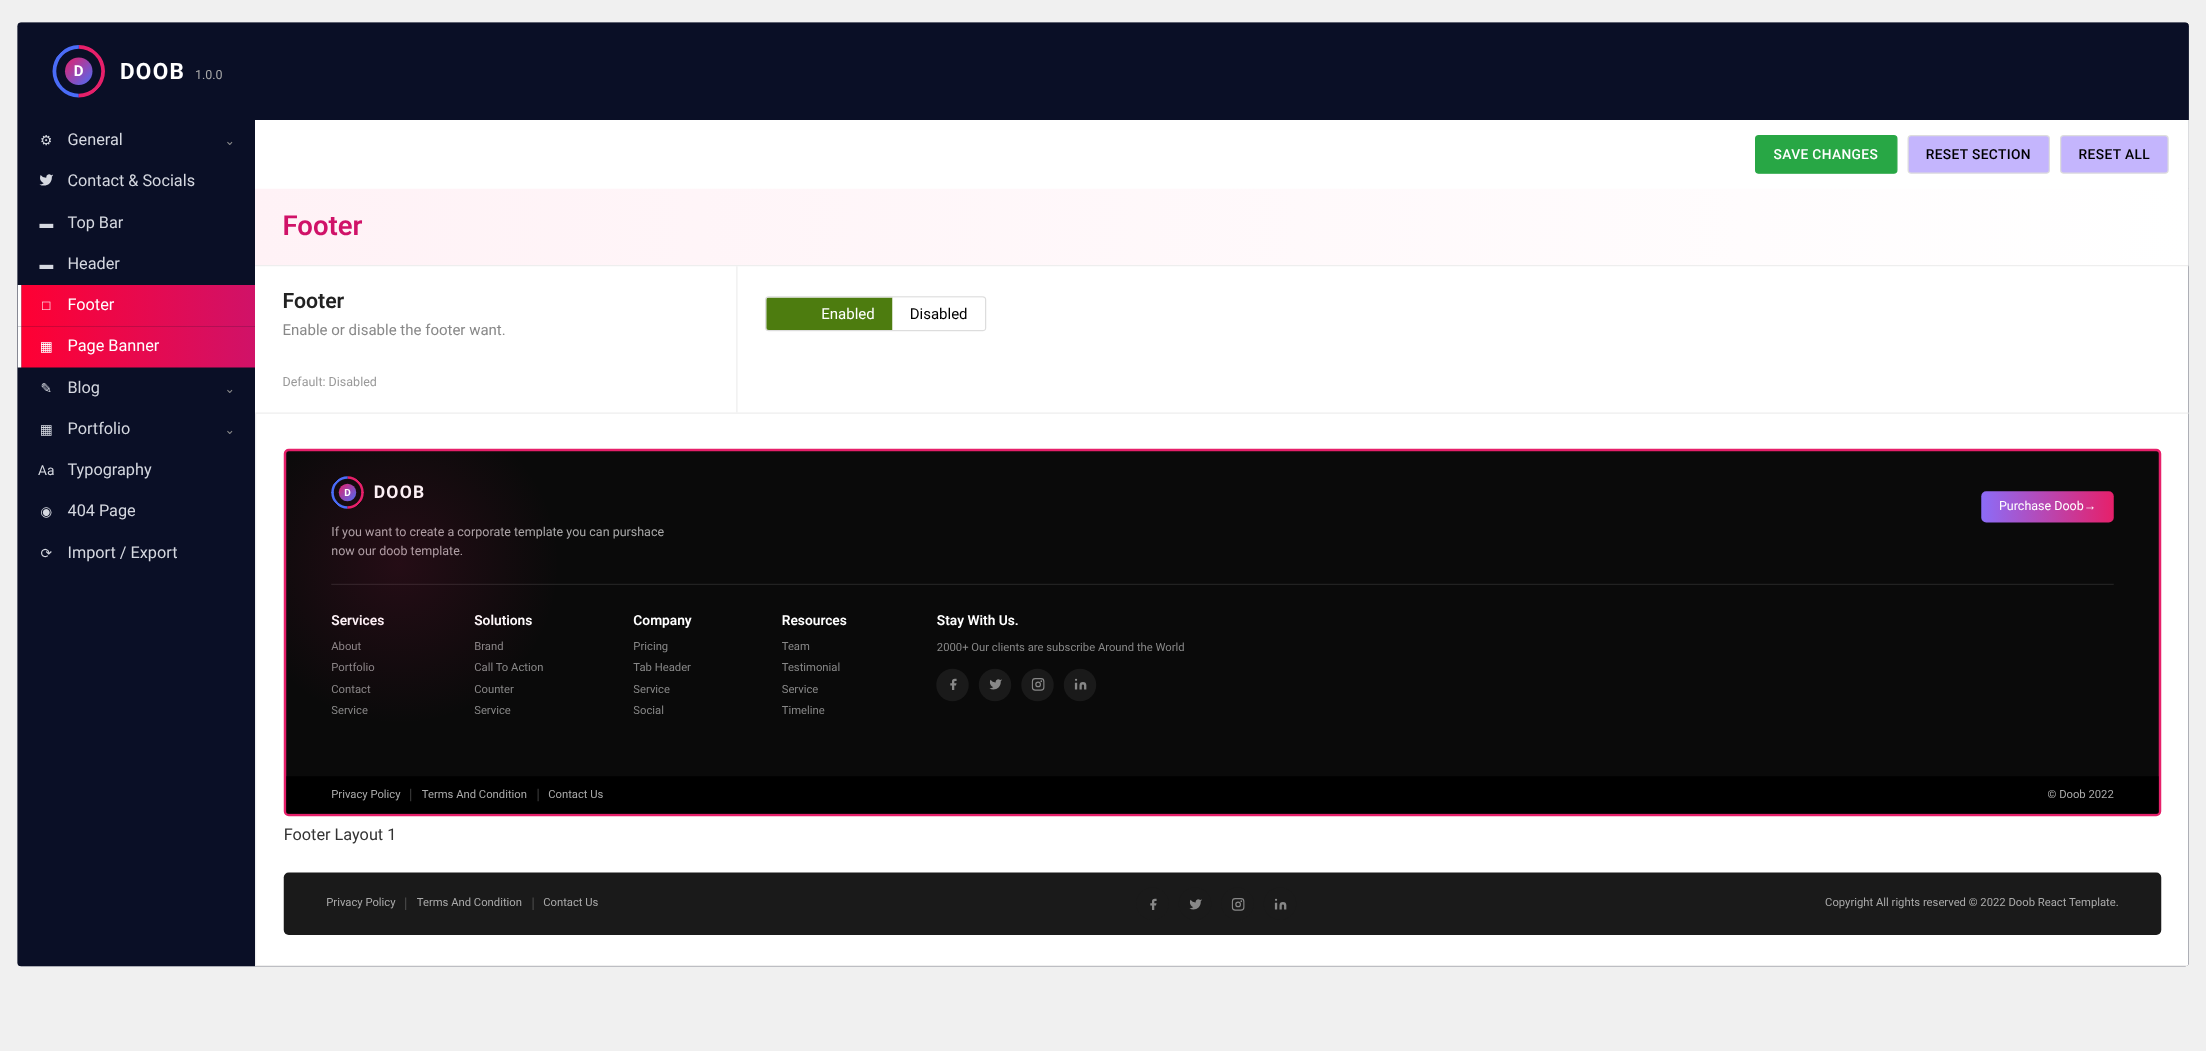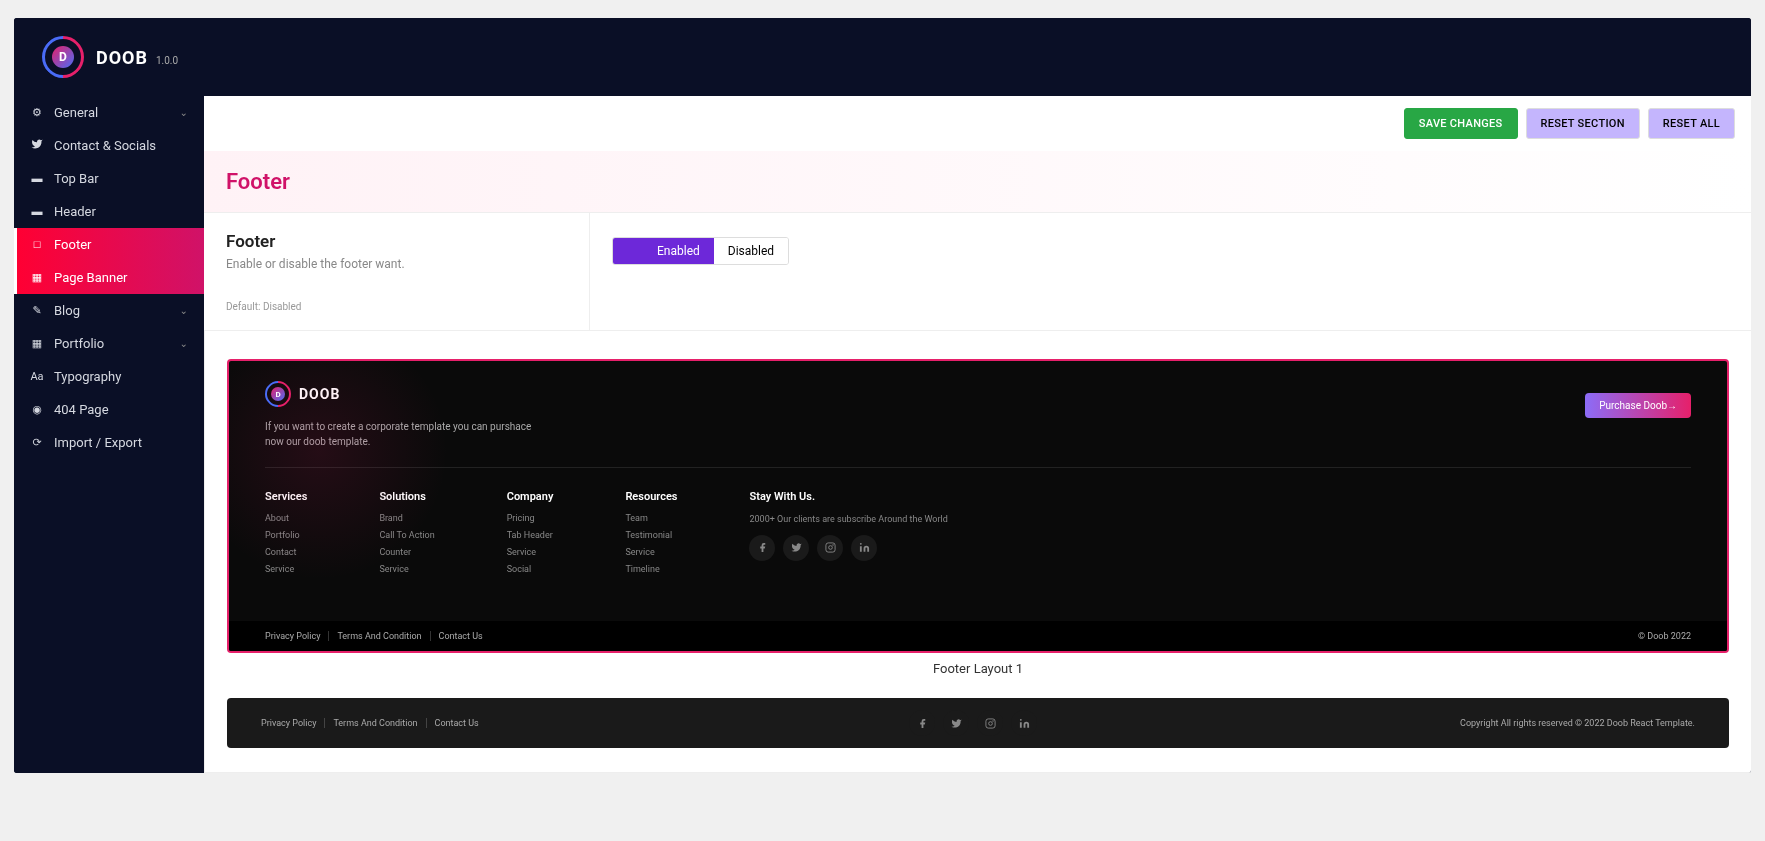--- a/index.html
+++ b/index.html
@@ -23,21 +23,21 @@
 .btn-primary { background: #28a745; color: #fff; border-color: #28a745; }
 .section-title { background: linear-gradient(to right, #fff2f6, #fff); padding: 18px 22px; color: #d01268; font-size: 22px; font-weight: 600; border-bottom: 1px solid #eee; }
 .option-row { display: flex; border-bottom: 1px solid #eee; }
 .option-left { width: 385px; padding: 18px 22px; }
 .option-right { flex: 1; padding: 24px 22px; border-left: 1px solid #eee; }
 .option-title { font-size: 17px; font-weight: 600; color: #222; margin-bottom: 6px; }
 .option-desc { font-size: 12px; color: #888; }
 .option-default { font-size: 10px; color: #999; margin-top: 30px; }
 .toggle-group { display: inline-flex; border: 1px solid #ddd; border-radius: 3px; overflow: hidden; }
 .toggle-btn { padding: 6px 14px; font-size: 12px; cursor: pointer; background: #fff; }
-.toggle-btn.active { background: #6d28d9; color: #fff; padding-left: 44px; }
+.toggle-btn.active { background: #4d7c0f; color: #fff; padding-left: 44px; }
 .layout-preview { margin-top: 4px; }
 .preview-card { background: #0a0a0a; border: 2px solid #e6206a; border-radius: 4px; padding: 20px 36px 0 36px; position: relative; overflow: hidden; }
 .preview-card::before { content: ""; position: absolute; top: -40px; left: -40px; width: 260px; height: 260px; background: radial-gradient(circle, rgba(230,32,106,0.12), transparent 70%); pointer-events: none; }
 .preview-logo { display: flex; align-items: center; gap: 8px; margin-bottom: 12px; }
 .preview-logo-circle { width: 26px; height: 26px; border-radius: 50%; border: 2px solid; border-color: #e6206a #e6206a #4a6cf7 #4a6cf7; display: flex; align-items: center; justify-content: center; transform: rotate(45deg); }
 .preview-logo-inner { width: 14px; height: 14px; background: linear-gradient(135deg, #e6206a, #4a6cf7); border-radius: 50%; display: flex; align-items: center; justify-content: center; color: #fff; font-weight: 700; font-size: 8px; transform: rotate(-45deg); }
 .preview-logo-text { color: #fff; font-weight: 700; font-size: 14px; letter-spacing: 1px; }
 .preview-top { display: flex; justify-content: space-between; align-items: flex-start; padding-bottom: 18px; border-bottom: 1px solid #222; }
 .preview-desc { color: #aaa; font-size: 10px; line-height: 1.5; max-width: 280px; }
 .purchase-btn { background: linear-gradient(90deg, #8c6cf7, #e6206a); color: #fff; padding: 7px 14px; border-radius: 4px; font-size: 10px; display: flex; align-items: center; gap: 0; cursor: pointer; margin-top: 12px; }
@@ -48,21 +48,21 @@
 .preview-col-wide .stay-desc { color: #888; font-size: 9px; line-height: 1.5; margin-bottom: 8px; }
 .social-icons { display: flex; gap: 8px; }
 .social-icons .si { width: 26px; height: 26px; border-radius: 50%; background: #1a1a1a; display: flex; align-items: center; justify-content: center; color: #888; cursor: pointer; }
 .social-icons .si svg { width: 11px; height: 11px; fill: #888; }
 .preview-footer { background: #000; padding: 10px 36px; margin: 0 -36px; display: flex; justify-content: space-between; align-items: center; }
 .preview-footer-links { display: flex; gap: 0; }
 .preview-footer-links span { color: #aaa; font-size: 9px; padding: 0 8px; border-right: 1px solid #333; cursor: pointer; }
 .preview-footer-links span:first-child { padding-left: 0; }
 .preview-footer-links span:last-child { border-right: none; }
 .preview-copyright { color: #aaa; font-size: 9px; }
-.layout-label { font-size: 13px; color: #333; margin-top: 8px; text-align: center; }
+.layout-label { font-size: 13px; color: #333; margin-top: 8px; }
 .preview-card-2 { background: #1a1a1a; border-radius: 4px; padding: 12px 34px; display: flex; justify-content: space-between; align-items: center; margin-top: 22px; }
 .preview-card-2 .links { display: flex; }
 .preview-card-2 .links span { color: #aaa; font-size: 9px; padding: 0 8px; border-right: 1px solid #444; cursor: pointer; }
 .preview-card-2 .links span:first-child { padding-left: 0; }
 .preview-card-2 .links span:last-child { border-right: none; }
 .preview-card-2 .copy { color: #aaa; font-size: 9px; }
 </style>
 </head>
 <body>
 

